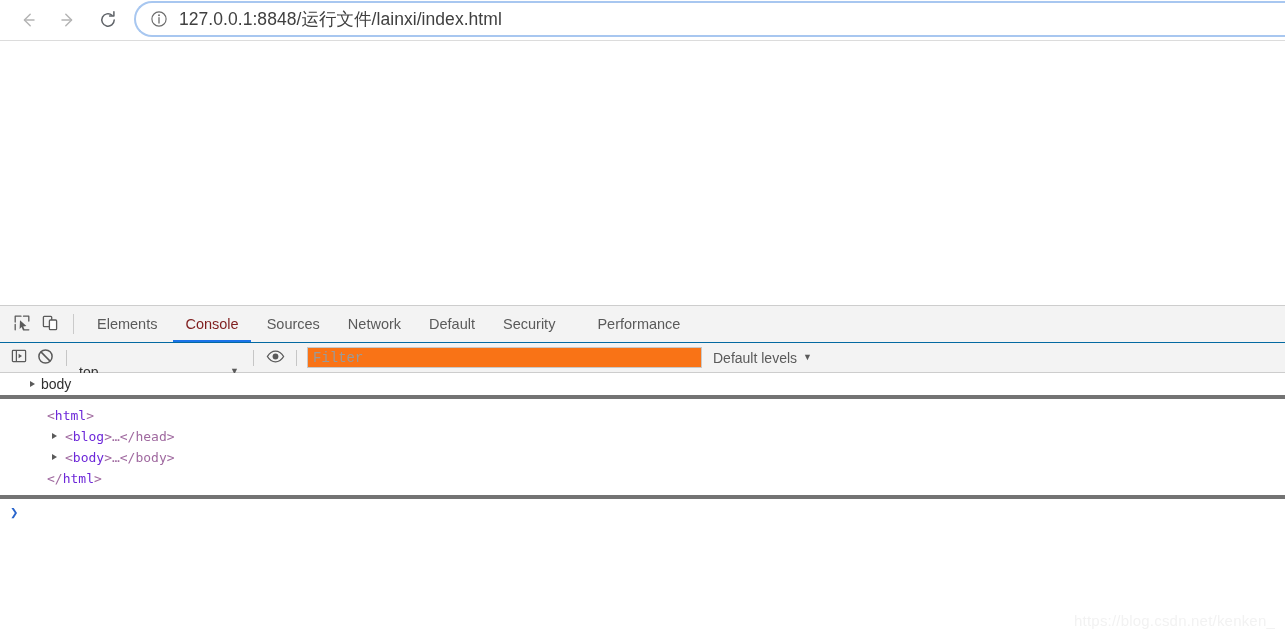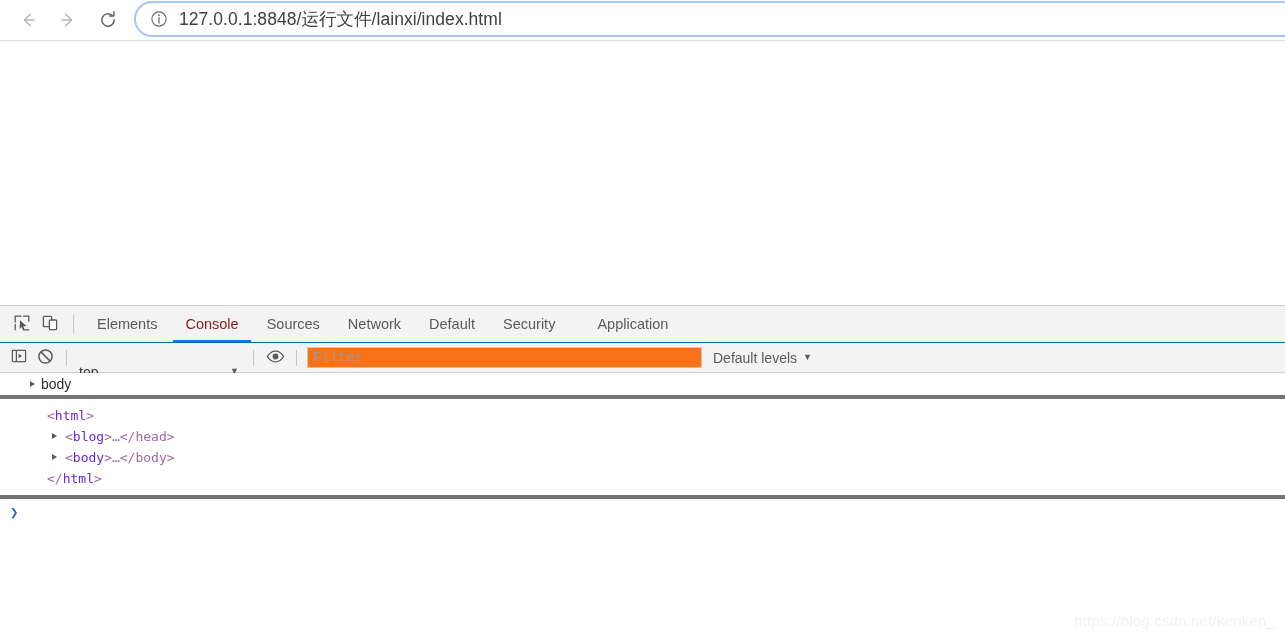--- a/index.html
+++ b/index.html
@@ -385,21 +385,21 @@
     </button>
     <div class="dt-sep"></div>
 
     <div class="dt-tabs">
       <button class="dt-tab">Elements</button>
       <button class="dt-tab selected">Console</button>
       <button class="dt-tab">Sources</button>
       <button class="dt-tab">Network</button>
       <button class="dt-tab">Default</button>
       <button class="dt-tab">Security</button>
-      <button class="dt-tab spaced">Application</button>
+      <button class="dt-tab spaced">Performance</button>
     </div>
   </div>
 
   <div class="dt-filterbar">
     <button class="fb-btn first" title="Show console sidebar">
       <span>
         <svg width="16" height="16" viewBox="0 0 16 16" aria-hidden="true">
           <rect x="1.4" y="2.4" width="13.2" height="11.2" rx="0.8" fill="none" stroke="#5a5a5a" stroke-width="1.25"></rect>
           <path d="M5.4 2.4 V13.6" stroke="#5a5a5a" stroke-width="1.25"></path>
           <path d="M7.6 5.8 L11.0 8.0 L7.6 10.2 Z" fill="#5a5a5a"></path>

